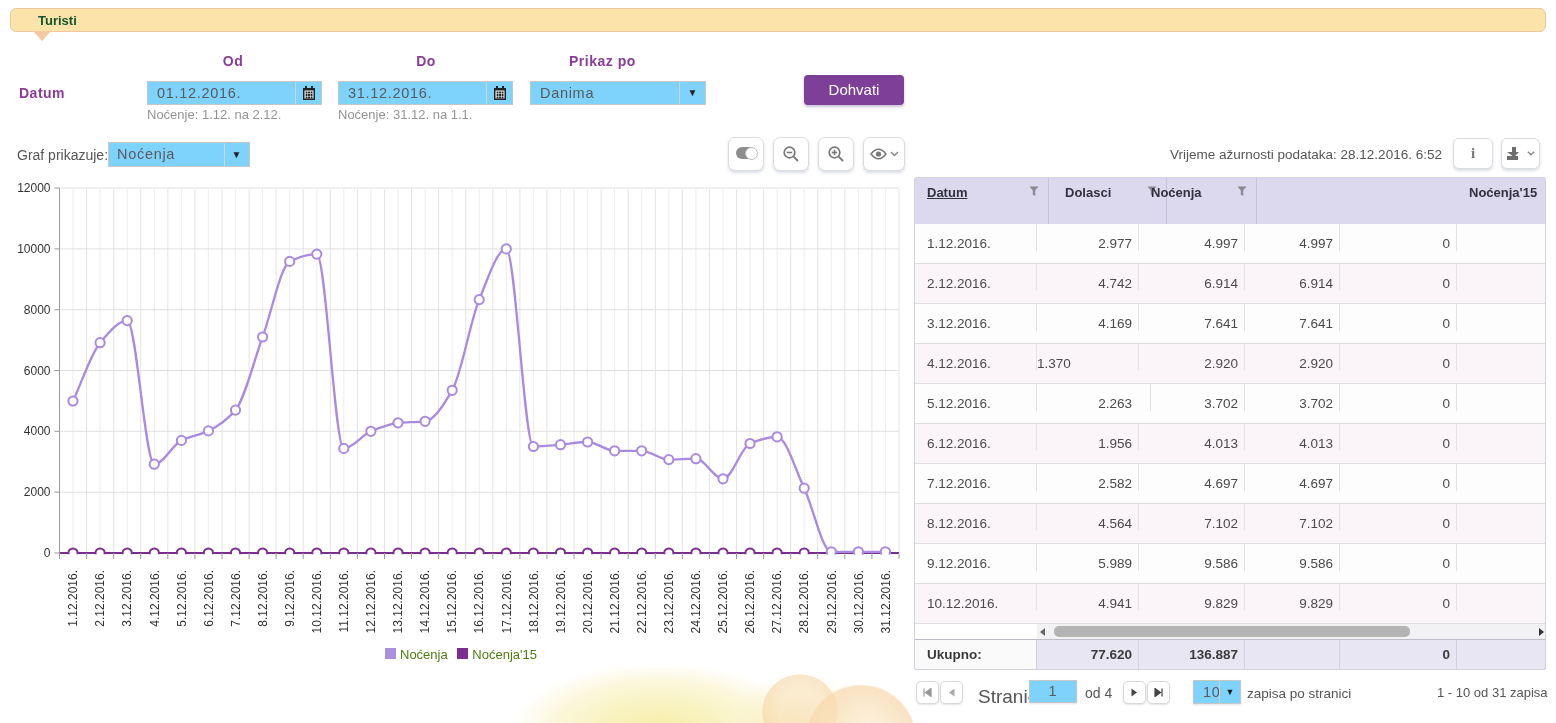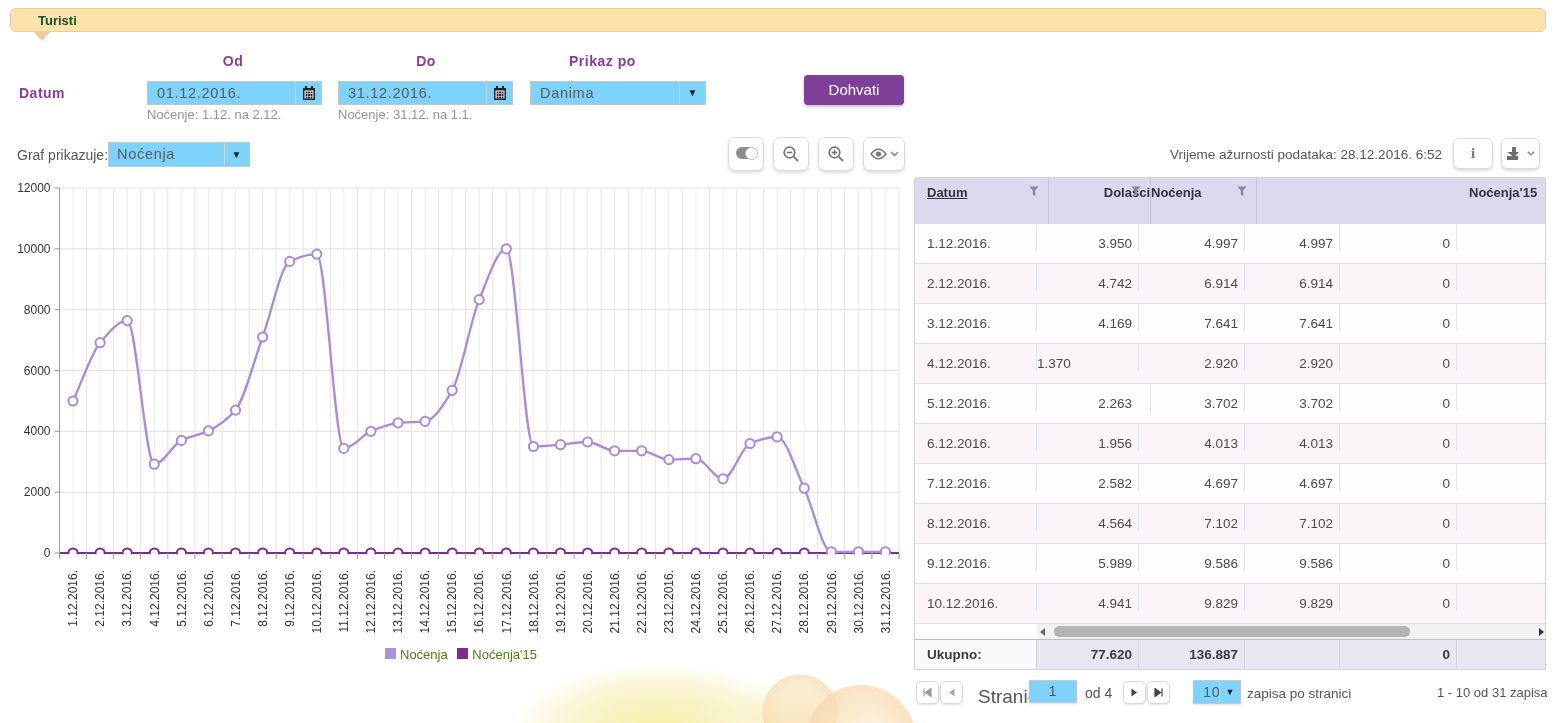--- a/index.html
+++ b/index.html
@@ -336,31 +336,31 @@
   <svg width="8" height="5" viewBox="0 0 8 5" style="position:absolute;right:4px;top:12px">
       <path d="M0.8 0.8 L4 3.8 L7.2 0.8" fill="none" stroke="#888" stroke-width="1.4"></path>
     </svg>
 </div>
 
 <div class="abs" style="left:914px;top:177px;width:632px;height:493px;border:1px solid #d5d2e0;border-radius:2px;box-sizing:border-box;overflow:hidden">
   <div class="abs" style="left:0;top:0;width:632px;height:46px;background:#dcd8ee;border-bottom:1px solid #c8c3da">
       <div class="hc" style="left:0px;width:121px;"><span style="text-decoration:underline">Datum</span><svg width="10" height="11" viewBox="0 0 10 11" style="position:absolute;right:9px;top:8px">
           <path d="M0.5 0.5 H9.5 L6.2 4.6 V10 L3.8 8.6 V4.6 Z" fill="#8a8a94"></path>
         </svg></div>
-      <div class="hc" style="left:122px;width:101px;text-align:right;">Dolasci<svg width="10" height="11" viewBox="0 0 10 11" style="position:absolute;right:9px;top:8px">
+      <div class="hc" style="left:138px;width:101px;">Dolasci<svg width="10" height="11" viewBox="0 0 10 11" style="position:absolute;right:9px;top:8px">
           <path d="M0.5 0.5 H9.5 L6.2 4.6 V10 L3.8 8.6 V4.6 Z" fill="#8a8a94"></path>
         </svg></div>
       <div class="hc" style="left:224px;width:105px;">Noćenja<svg width="10" height="11" viewBox="0 0 10 11" style="position:absolute;right:9px;top:8px">
           <path d="M0.5 0.5 H9.5 L6.2 4.6 V10 L3.8 8.6 V4.6 Z" fill="#8a8a94"></path>
         </svg></div>
       <div class="hc" style="left:542px;width:89px;">Noćenja'15</div>
     </div>
   <div class="tr" style="top:46px;background:#fdfdfe">
       <div class="c" style="left:0;width:109px;padding-left:12px;text-align:left">1.12.2016.</div>
-      <div class="c" style="left:122px;width:95px;padding-right:6px;text-align:right">3.950</div>
+      <div class="c" style="left:122px;width:95px;padding-right:6px;text-align:right">2.977</div>
       <div class="c" style="left:224px;width:99px;padding-right:6px;text-align:right">4.997</div>
       <div class="c" style="left:330px;width:88px;padding-right:6px;text-align:right">4.997</div>
       <div class="c" style="left:425px;width:110px;padding-right:6px;text-align:right">0</div>
       <div class="c" style="left:542px;width:83px;padding-right:6px;text-align:right"></div>
     </div>
     <div class="tr" style="top:86px;background:#fbf4f9">
       <div class="c" style="left:0;width:109px;padding-left:12px;text-align:left">2.12.2016.</div>
       <div class="c" style="left:122px;width:95px;padding-right:6px;text-align:right">4.742</div>
       <div class="c" style="left:224px;width:99px;padding-right:6px;text-align:right">6.914</div>
       <div class="c" style="left:330px;width:88px;padding-right:6px;text-align:right">6.914</div>

